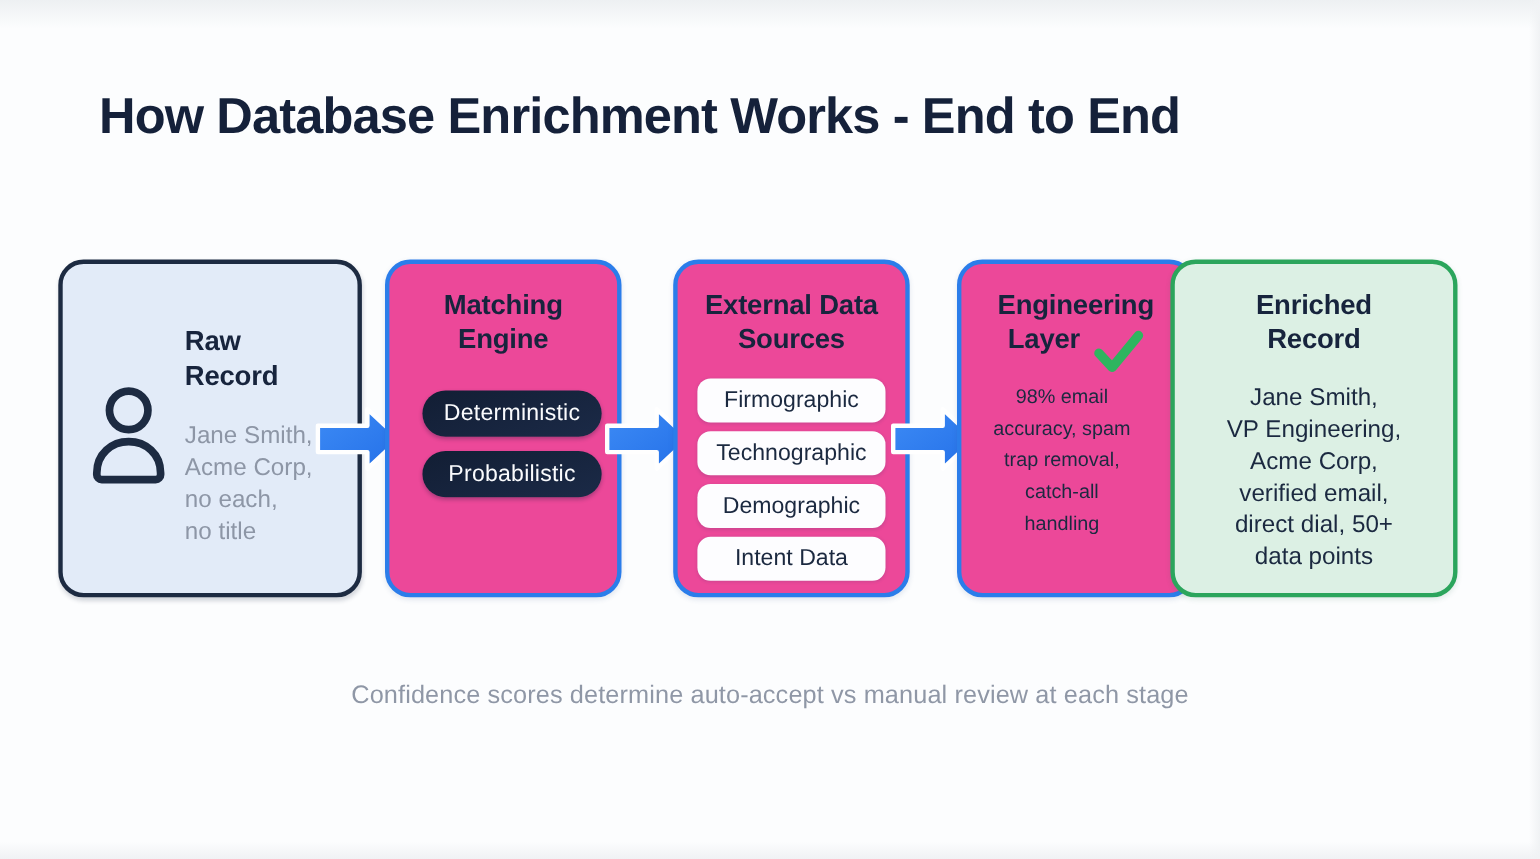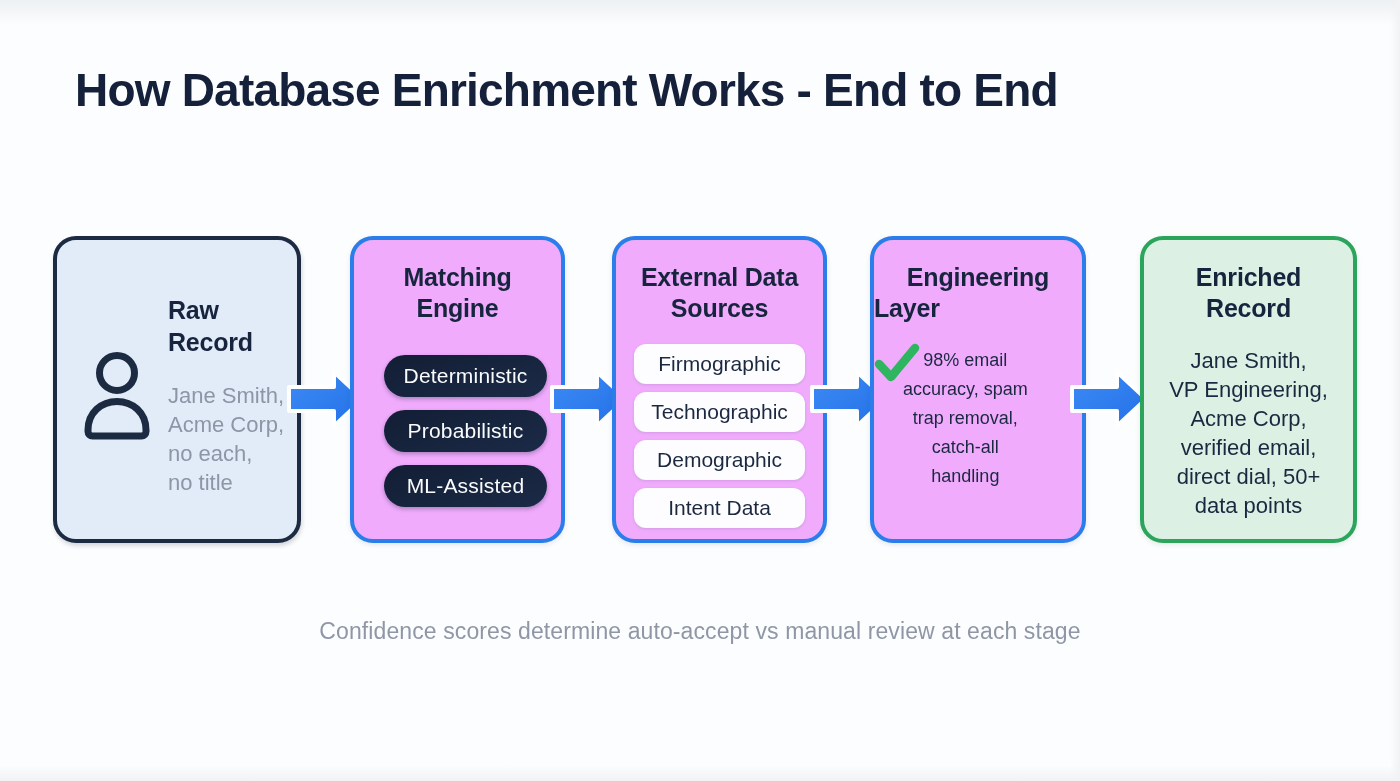--- a/index.html
+++ b/index.html
@@ -10,51 +10,51 @@
     font-family:"Liberation Sans","DejaVu Sans",sans-serif;
   }
   .edge-top { position:absolute; left:0; top:0; width:100%; height:26px;
     background:linear-gradient(180deg,#edf0f2 0%, rgba(253,253,254,0) 100%); }
   .edge-bottom { position:absolute; left:0; bottom:0; width:100%; height:16px;
     background:linear-gradient(0deg,#f0f2f4 0%, rgba(253,253,254,0) 100%); }
   .edge-right { position:absolute; right:0; top:0; width:10px; height:100%;
     background:linear-gradient(270deg,#f0f2f4 0%, rgba(253,253,254,0) 100%); }
 
   .main-title {
-    position:absolute; left:75px; top:64px; margin:0;
+    position:absolute; left:75px; top:64px; margin:15px;
     font-size:46px; line-height:1.15; font-weight:bold; letter-spacing:-0.8px;
     color:#15213a;
   }
 
   .card {
     position:absolute; top:236px; height:307px; border-radius:23px;
   }
   .card-raw {
-    left:53px; width:248px; background:#e2ebf8;
+    left:53px; width:276px; background:#e2ebf8;
     border:4.5px solid #1d2b42; box-shadow:1px 3px 4px rgba(25,38,64,0.18);
   }
   .card-blue {
-    background:#f0abfc; border:4px solid #2b7dea;
+    background:#ec4899; border:4px solid #2b7dea;
     box-shadow:0 2px 5px rgba(40,70,130,0.12);
   }
   .card-matching  { left:350px;  width:215px; }
   .card-external  { left:612px;  width:215px; }
   .card-verify    { left:870px;  width:216px; }
   .card-enriched  {
-    left:1140px; width:217px; background:#dcf0e4;
+    left:1064px; width:261px; background:#dcf0e4;
     border:4px solid #2ba55c; box-shadow:0 2px 5px rgba(40,110,70,0.12);
   }
 
   .card-title {
     position:absolute; left:0; right:0; top:22px;
     font-size:25px; line-height:31px; font-weight:bold; letter-spacing:-0.2px;
     color:#17243d; text-align:center; white-space:nowrap;
   }
   .title-line { display:block; }
-  .title-row { display:flex; align-items:flex-start; justify-content:center; gap:12px;flex-direction:column; }
+  .title-row { display:flex; align-items:flex-start; justify-content:center; gap:12px; }
   .title-row .check-wrap { margin-top:6px; }
 
   
   .raw-title {
     position:absolute; left:111px; top:54px; text-align:left;
     font-size:25px; line-height:32px; font-weight:bold; letter-spacing:-0.2px;
     color:#17243d;
   }
   .raw-body {
     position:absolute; left:111px; top:141px; text-align:left;
@@ -142,21 +142,20 @@
   </div>
 
   <div class="card card-blue card-matching">
     <div class="card-title">
       <span class="title-line">Matching</span>
       <span class="title-line">Engine</span>
     </div>
     <div class="pills pills-dark">
       <div class="pill pill-dark">Deterministic</div>
       <div class="pill pill-dark">Probabilistic</div>
-      <div class="pill pill-dark">ML-Assisted</div>
     </div>
   </div>
 
   <div class="flow-arrow" style="left:549px">
     <svg width="80" height="62" viewBox="0 0 80 62">
       <polygon points="3,19 48,19 48,4 77,31 48,58 48,43 3,43" fill="url(#ab)" stroke="#ffffff" stroke-width="4" stroke-linejoin="round"></polygon>
     </svg>
   </div>
 
   <div class="card card-blue card-external">

